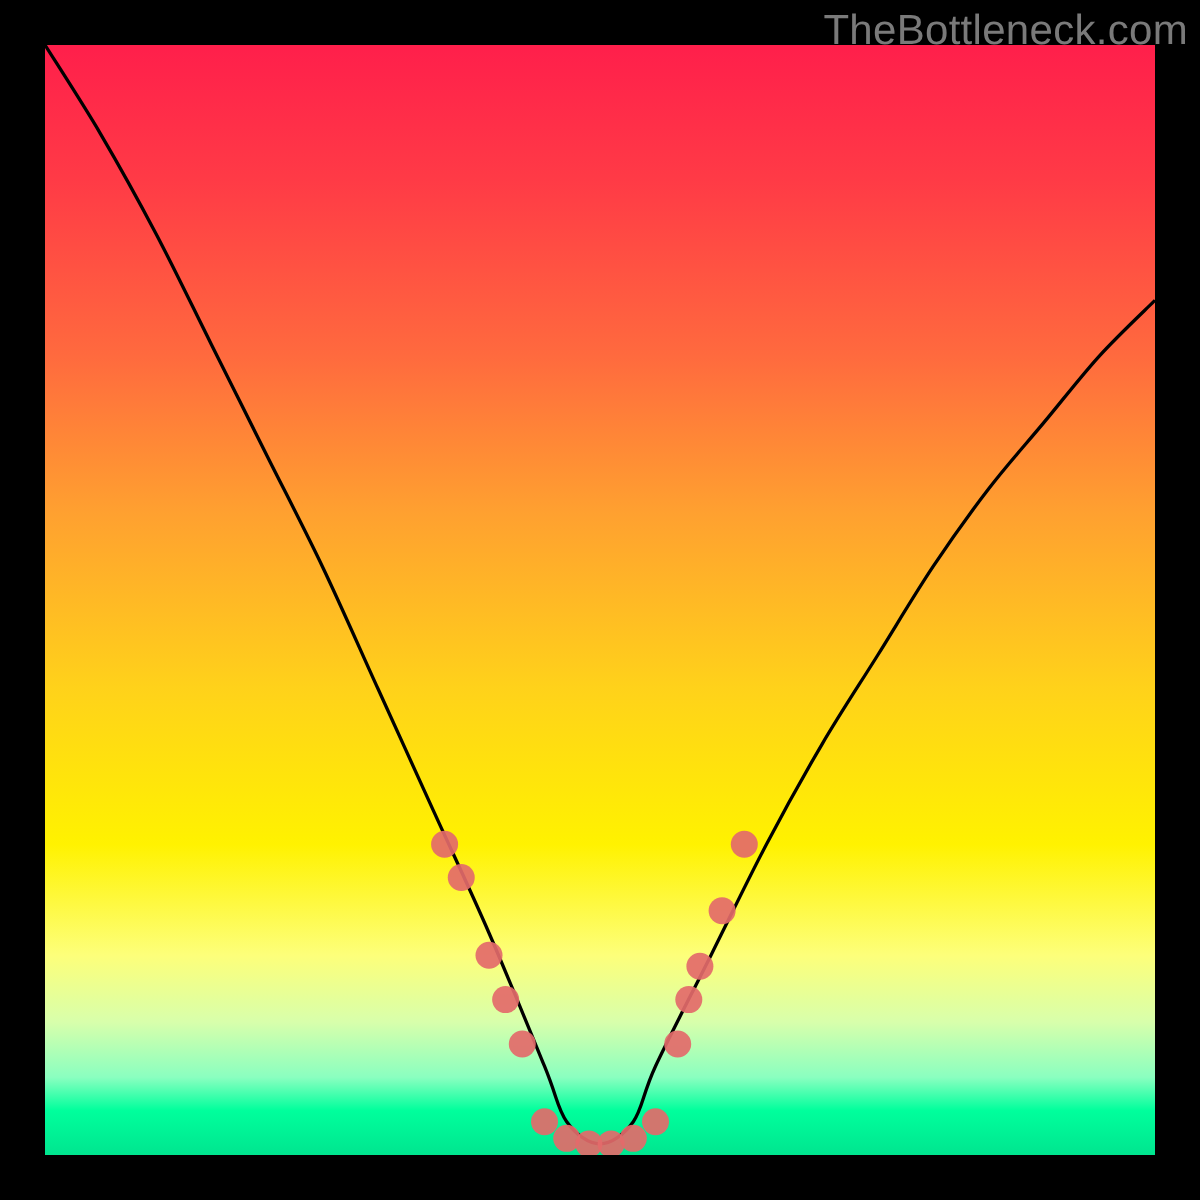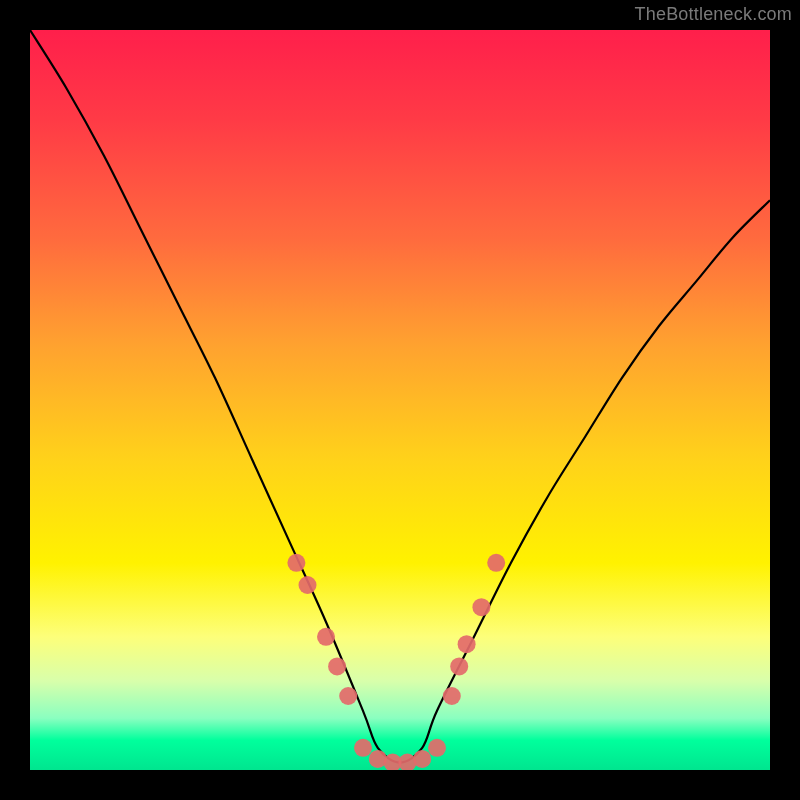--- a/index.html
+++ b/index.html
@@ -43,21 +43,21 @@
     left: 0;
     top: 0;
     width: 740px;
     height: 740px;
   }
   .watermark {
     position: absolute;
     top: 4px;
     right: 8px;
     color: #7a7a7a;
-    font-size: 18px;
+    font-size: 28px;
     letter-spacing: 0.2px;
     font-weight: 500;
   }
 </style>
 </head>
 <body>
 
 <div class="frame">
   <div class="plot">
     <svg class="curve-svg" viewBox="0 0 740 740" preserveAspectRatio="none">

